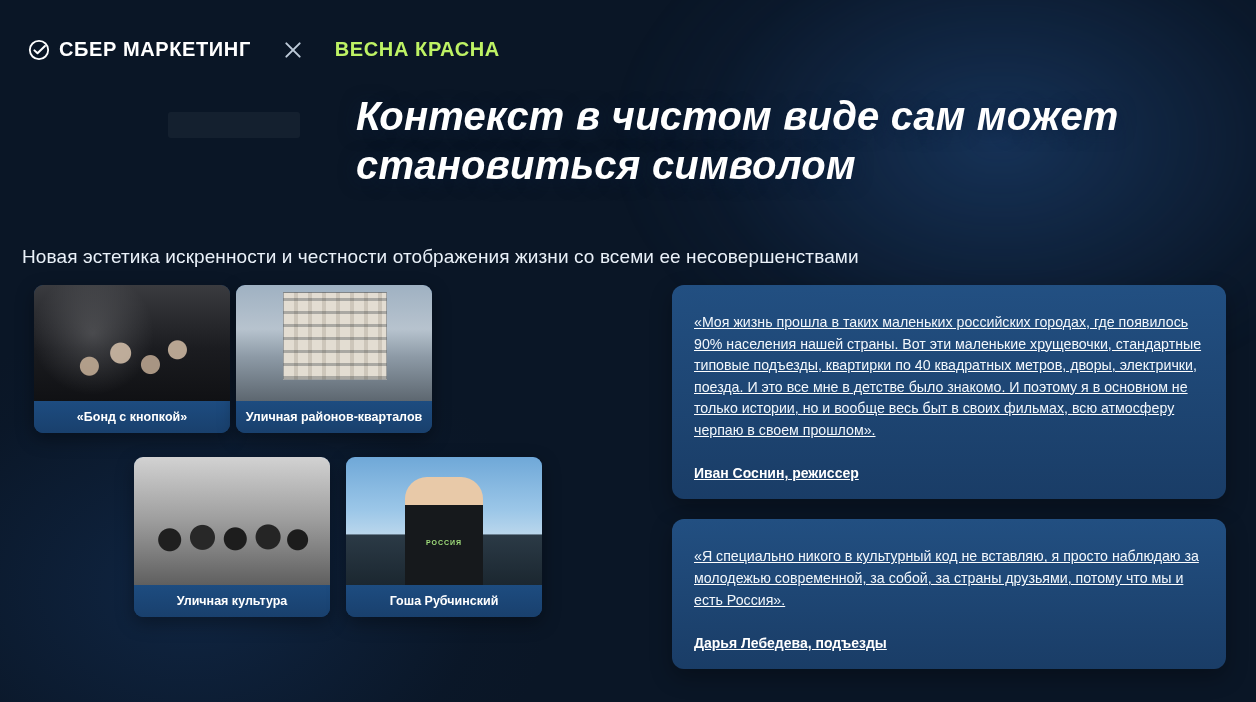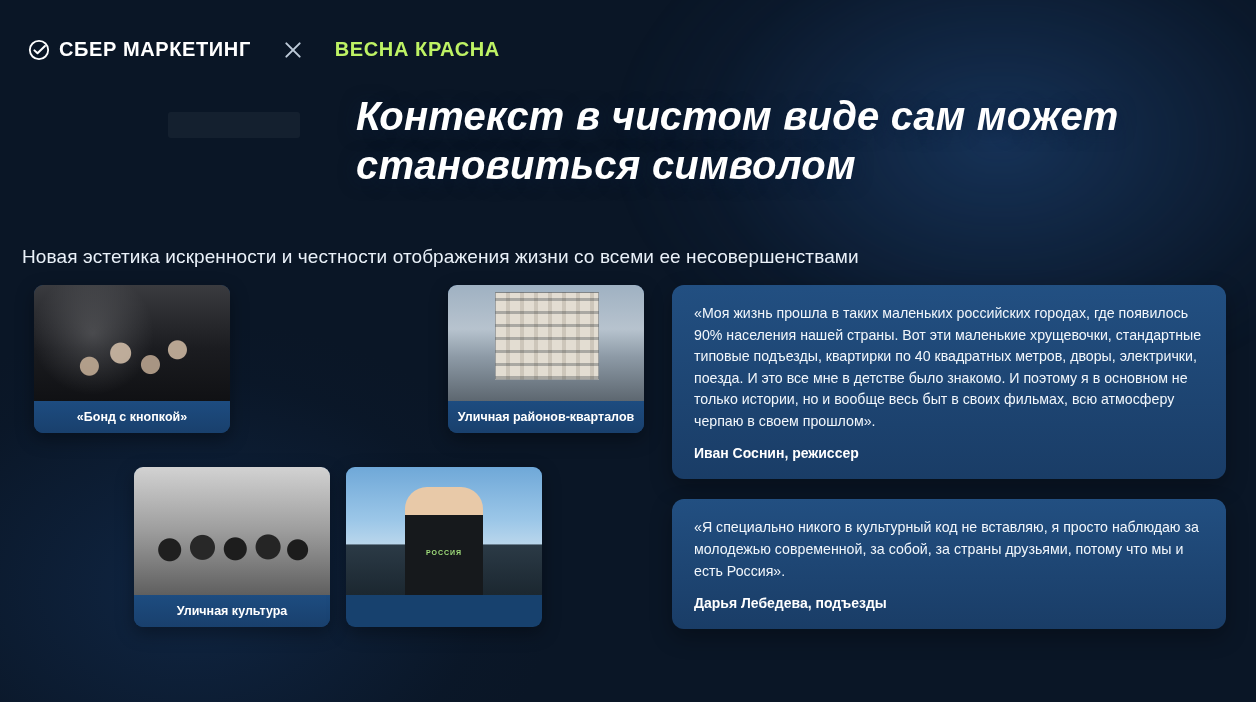--- a/index.html
+++ b/index.html
@@ -108,26 +108,25 @@
 
   
   .cards {
     position: absolute;
     left: 34px; top: 285px;
     width: 610px;
   }
   .row1 {
     display: flex;
     gap: 6px;
-    justify-content: space-between;
   }
   .row2 {
     display: flex;
     gap: 16px;
-    margin-top: 34px;
+    margin-top: 24px;
     margin-left: 100px;
   }
   .card {
     border-radius: 9px;
     overflow: hidden;
     background: #17416e;
     box-shadow: 0 6px 18px rgba(0,0,0,0.35);
   }
   .card-w1 { width: 196px; }
   .card-w2 { width: 196px; }
@@ -239,31 +238,32 @@
 
   
   .quotes {
     position: absolute;
     left: 672px; top: 285px;
     width: 554px;
   }
   .quote-card {
     background: linear-gradient(180deg, rgba(36,84,137,0.92) 0%, rgba(27,64,108,0.92) 100%);
     border-radius: 12px;
-    padding: 18px 22px 18px 22px;
+    padding: 27px 22px 18px 22px;
     box-shadow: 0 8px 22px rgba(0,0,0,0.30);
+    text-decoration: underline;
   }
   .quote-card + .quote-card { margin-top: 20px; }
   .quote-text {
     font-size: 14.2px;
     line-height: 1.52;
     color: #f2f7fc;
   }
   .quote-author {
-    margin-top: 13px;
+    margin-top: 24px;
     font-size: 14px;
     font-weight: bold;
     color: #ffffff;
   }
 </style>
 </head>
 <body>
 
 <div class="slide">
   <div class="glow-a"></div>
@@ -301,20 +301,21 @@
     </div>
     <div class="row2">
       <div class="card card-w2 card-tall">
         <div class="card-photo ph-culture"></div>
         <div class="card-label">Уличная культура</div>
       </div>
       <div class="card card-w2 card-tall">
         <div class="card-photo ph-gosha">
           <span class="tag">РОССИЯ</span>
         </div>
+        <div class="card-label">Гоша Рубчинский</div>
       </div>
     </div>
   </div>
 
   <div class="quotes">
     <div class="quote-card">
       <div class="quote-text">«Моя жизнь прошла в таких маленьких российских городах, где появилось 90% населения нашей страны. Вот эти маленькие хрущевочки, стандартные типовые подъезды, квартирки по 40 квадратных метров, дворы, электрички, поезда. И это все мне в детстве было знакомо. И поэтому я в основном не только истории, но и вообще весь быт в своих фильмах, всю атмосферу черпаю в своем прошлом».</div>
       <div class="quote-author">Иван Соснин, режиссер</div>
     </div>
     <div class="quote-card">

